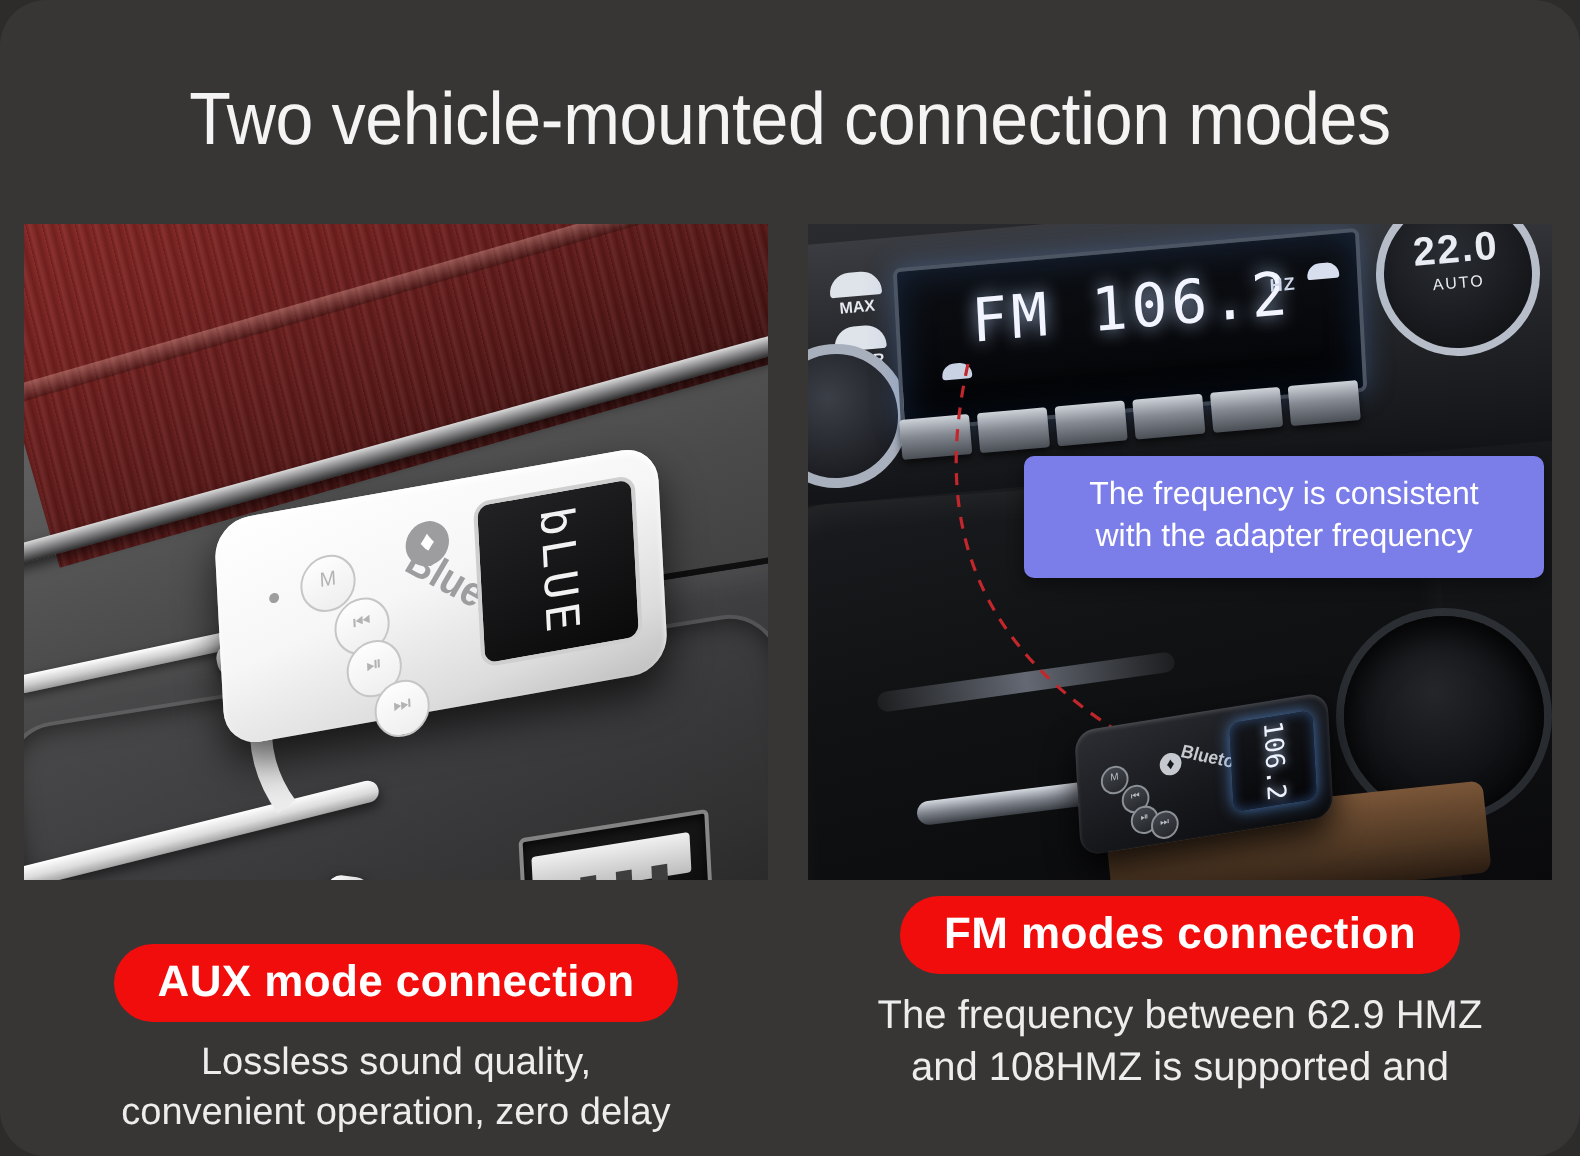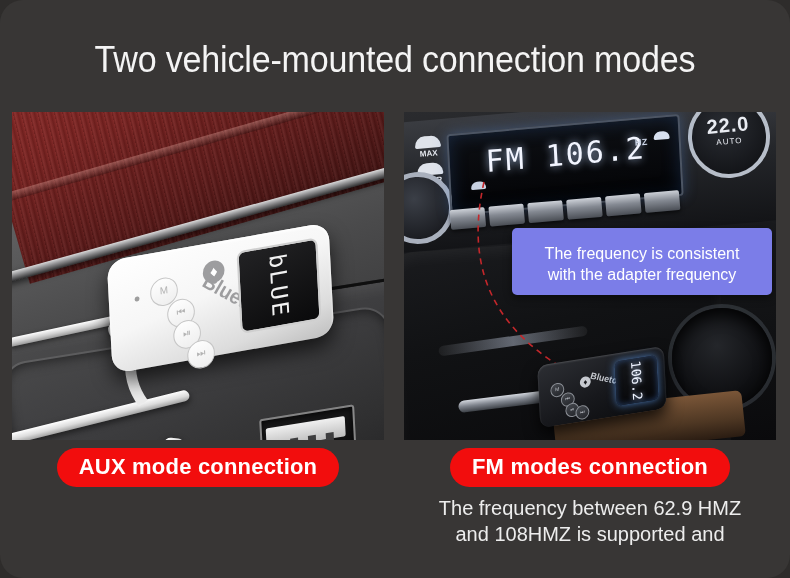--- a/index.html
+++ b/index.html
@@ -484,36 +484,36 @@
     left: 0; top: 0;
     width: 372px; height: 328px;
     pointer-events: none;
   }
 
   
   .callout {
     position: absolute;
     left: 108px; top: 116px;
     width: 240px;
-    padding: 15px 10px 10px;
+    padding: 9px 10px 10px;
     background: #7b7de8;
     border-radius: 5px;
     color: #ffffff;
     font-size: 16px;
     line-height: 21px;
     text-align: center;
     box-shadow: 0 3px 8px rgba(0,0,0,0.45);
   }
 
   
   .cap {
     position: absolute;
     text-align: center;
   }
-  .cap-left  { left: 12px;  top: 448px; width: 372px; }
+  .cap-left  { left: 12px;  top: 472px; width: 372px; }
   .cap-right { left: 404px; top: 448px; width: 372px; }
 
   .pill {
     display: inline-block;
     background: #f20d0d;
     color: #ffffff;
     border-radius: 22px;
     padding: 6px 22px 7px;
     font-size: 22px;
     font-weight: 700;
@@ -631,20 +631,24 @@
     </div>
 
     <div class="callout">
       <span>The frequency is consistent</span><br>
       <span>with the adapter frequency</span>
     </div>
   </div>
 
   <div class="cap cap-left">
     <div class="pill">AUX mode connection</div>
+    <div class="cap-text">
+      <span class="ln">Lossless sound quality,</span>
+      <span class="ln">convenient operation, zero delay</span>
+    </div>
   </div>
 
   <div class="cap cap-right">
     <div class="pill">FM modes connection</div>
     <div class="cap-text">
       <span class="ln">The frequency between 62.9 HMZ</span>
       <span class="ln">and 108HMZ is supported and</span>
     </div>
   </div>
 

